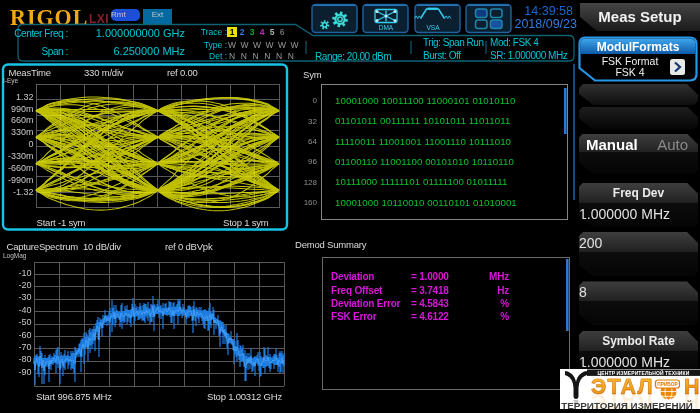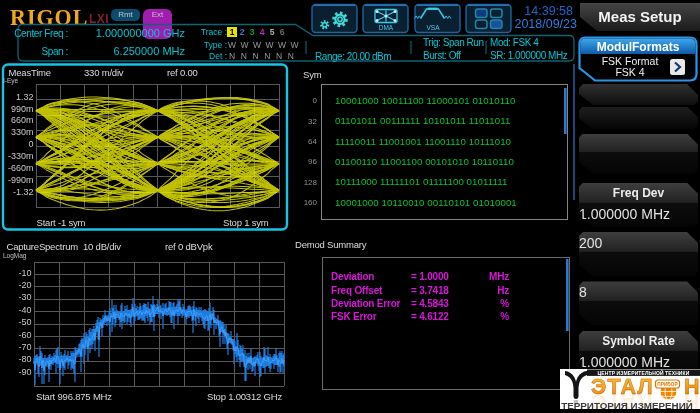--- a/index.html
+++ b/index.html
@@ -10,22 +10,22 @@
 .bits{fill:#0ac431;font-size:9.7px;letter-spacing:.08px}
 .mag{fill:#d816d8;font-size:10px;font-weight:bold;letter-spacing:-.2px}
 .cy{color:#00c6d6}
 .sbtn{position:absolute;left:579px;width:119px;clip-path:polygon(14px 100%, 0 calc(100% - 11px), 0 4px, 4px 0, calc(100% - 11px) 0, 100% 11px, 100% calc(100% - 4px), calc(100% - 4px) 100%);background:linear-gradient(#3e3e3e,#222 44%,#0c0c0c 46%,#050505)}
 .sbl{height:20px;line-height:21px;text-align:center;color:#ececec;font-size:12px;font-weight:bold}
 .sbv{height:24px;line-height:23px;text-align:left;color:#e2e2e2;font-size:14px}
 </style></head><body>
 
 <div class="abs" style="left:10px;top:4px;font-family:'Liberation Serif',serif;font-weight:bold;font-size:22px;color:#f0a816;letter-spacing:1px;transform:scaleY(1.06);transform-origin:0 0">RIGOL</div>
 <div class="abs" style="left:89px;top:11.5px;font-weight:bold;font-size:12px;color:#84202a;letter-spacing:.5px">LXI</div>
-<div class="abs" style="left:111px;top:9px;width:29px;height:12px;background:#0c4a6e;border-radius:5px;color:#c3c7ca;font-size:8px;text-align:center;line-height:12px">Rmt</div>
-<div class="abs" style="left:143px;top:9px;width:29px;height:30px;background:#a21caf;border-radius:6px;color:#c3c7ca;font-size:8px;text-align:center;line-height:12px">Ext</div>
+<div class="abs" style="left:111px;top:9px;width:29px;height:12px;background:#1d4ed8;border-radius:5px;color:#c3c7ca;font-size:8px;line-height:12px">Rmt</div>
+<div class="abs" style="left:143px;top:9px;width:29px;height:16px;background:#0369a1;border-radius:0;color:#c3c7ca;font-size:8px;text-align:center;line-height:12px">Ext</div>
 
 <svg class="abs" style="left:0;top:0" width="700" height="70">
 <path d="M22 24.5H295.5L313 35.5H569Q574 35.5 574 40.5V56Q574 61 569 61H23Q18 61 18 56V29Q18 24.5 22 24.5Z" fill="none" stroke="#0e6374" stroke-width="1.3"></path>
 <path d="M306 41V54M411 41V54M486 41V54" stroke="#0c5565" stroke-width="1.3"></path>
 </svg>
 
 <div class="abs cy" style="left:0;top:27.5px;width:68px;text-align:right;font-size:10px;letter-spacing:-.4px">Center Freq :</div>
 <div class="abs cy" style="left:0;top:45.5px;width:68px;text-align:right;font-size:10px;letter-spacing:-.4px">Span :</div>
 <div class="abs cy" style="left:60px;top:26.5px;width:125px;text-align:right;font-size:11px">1.000000000 GHz</div>
 <div class="abs cy" style="left:60px;top:44.5px;width:125px;text-align:right;font-size:11px">6.250000 MHz</div>
@@ -301,20 +301,24 @@
 <text x="53" y="28.5" text-anchor="middle" font-size="10.5" fill="#f0f0f0">FSK Format</text>
 <text x="53" y="39.5" text-anchor="middle" font-size="10.5" fill="#f0f0f0">FSK 4</text>
 <rect x="93" y="23" width="15" height="16" rx="2.5" fill="#e8e8e8"></rect>
 <path d="M98 26.5L103 31L98 35.5" stroke="#123a6e" stroke-width="2.2" fill="none"></path>
 </svg>
 
 <div class="sbtn" style="top:84px;height:21px;background:linear-gradient(#303030,#0e0e0e)"></div>
 <div class="sbtn" style="top:106.5px;height:23px;background:linear-gradient(#1e1e1e,#040404)"></div>
 
 <div class="sbtn" style="top:133.5px;height:40px">
+<div style="position:relative;height:20px;margin-top:2px">
+<span style="position:absolute;left:7px;top:0;color:#fff;font-weight:bold;font-size:15px">Manual</span>
+<span style="position:absolute;right:10px;top:0;color:#8a8a8a;font-size:15px">Auto</span>
+</div>
   </div>
 
 <div class="sbtn" style="top:182.8px;height:44px">
 <div class="sbl">Freq Dev</div>
     <div class="sbv">1.000000 MHz</div>
   </div>
 <div class="sbtn" style="top:232.1px;height:44px">
     <div class="sbv">200</div>
   </div>
 <div class="sbtn" style="top:281.4px;height:44px">

